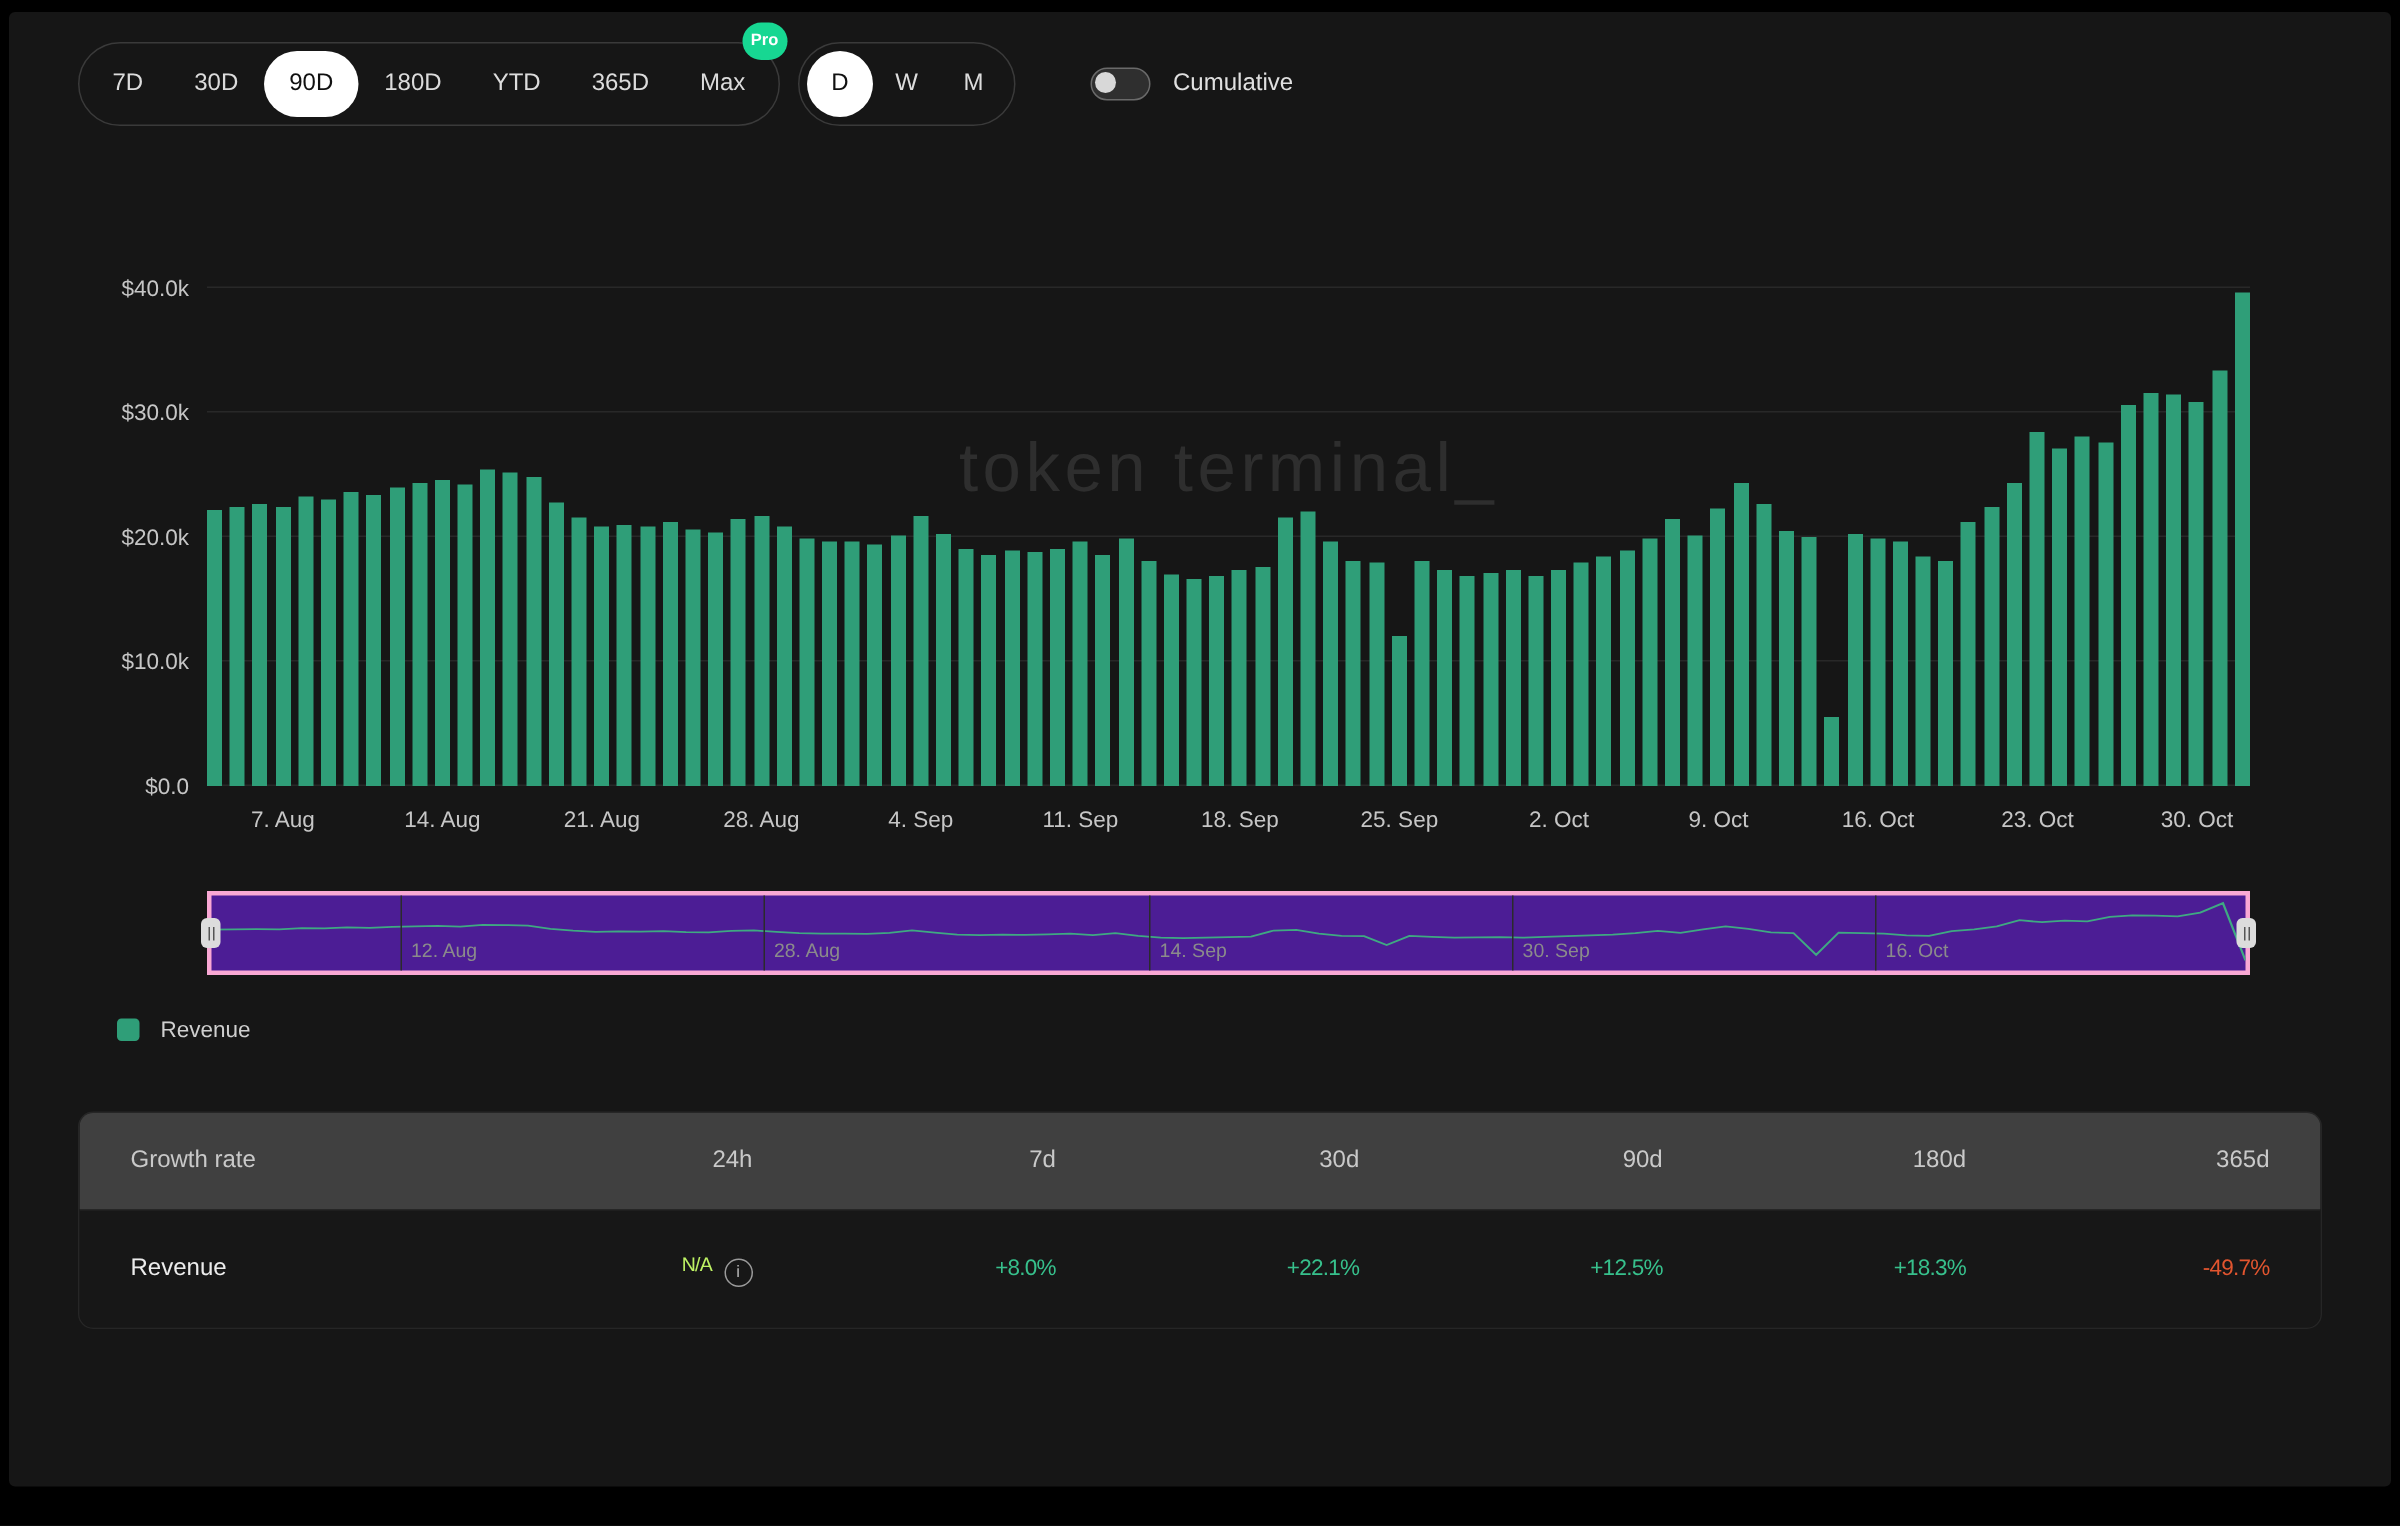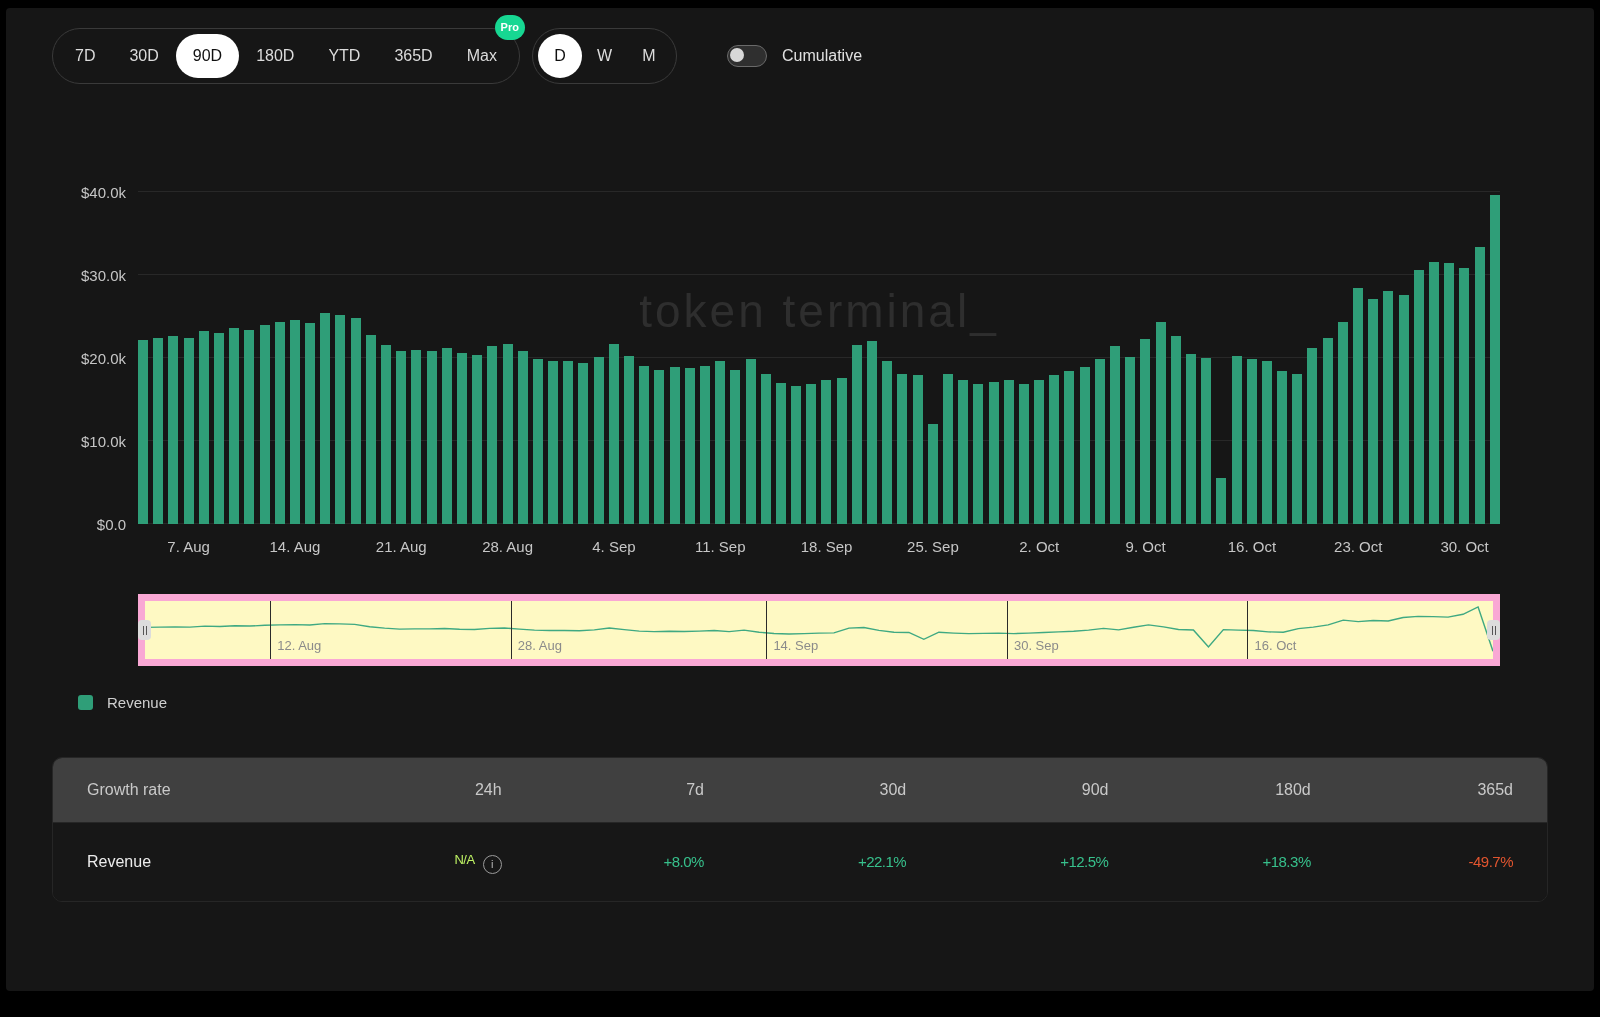--- a/index.html
+++ b/index.html
@@ -46,22 +46,22 @@
   .bars{position:absolute;inset:0;display:flex;align-items:flex-end;justify-content:space-between;z-index:2;}
   .bar{width:10px;background:var(--bar,#2f9e78);}
   .watermark{
     position:absolute;left:50%;top:112px;transform:translateX(-50%);font-size:46px;font-weight:500;
     color:#2e2e2e;letter-spacing:3px;white-space:nowrap;z-index:1;user-select:none;
   }
   .xlabels{position:relative;margin:12px 0 0 132px;width:1362px;height:26px;}
   .xlab{position:absolute;transform:translateX(-50%);font-size:15px;color:#c6c6c6;white-space:nowrap;top:2px;}
   
   .navigator{
-    position:relative;margin:32px 0 0 132px;width:1362px;height:72px;
-    border:7px solid #f9a8d4;background:#fef9c3;box-sizing:border-box;
+    position:relative;margin:32px 0 0 132px;width:1362px;height:56px;
+    border:3px solid #f9a8d4;background:#4c1d95;box-sizing:border-box;
   }
   .navigator svg{position:absolute;inset:0;}
   .nav-grid{position:absolute;top:0;bottom:0;width:1px;background:#2b2b2b;}
   .nav-lab{position:absolute;bottom:6px;font-size:13px;color:#8b8b8b;transform:translateX(7px);white-space:nowrap;}
   .handle{
     position:absolute;top:50%;transform:translateY(-50%);width:13px;height:20px;border-radius:4px;
     background:#dcdcdc;display:flex;align-items:center;justify-content:center;gap:2px;z-index:3;cursor:ew-resize;
   }
   .handle i{width:1px;height:9px;background:#555;}
   .handle.left{left:-7px;}

